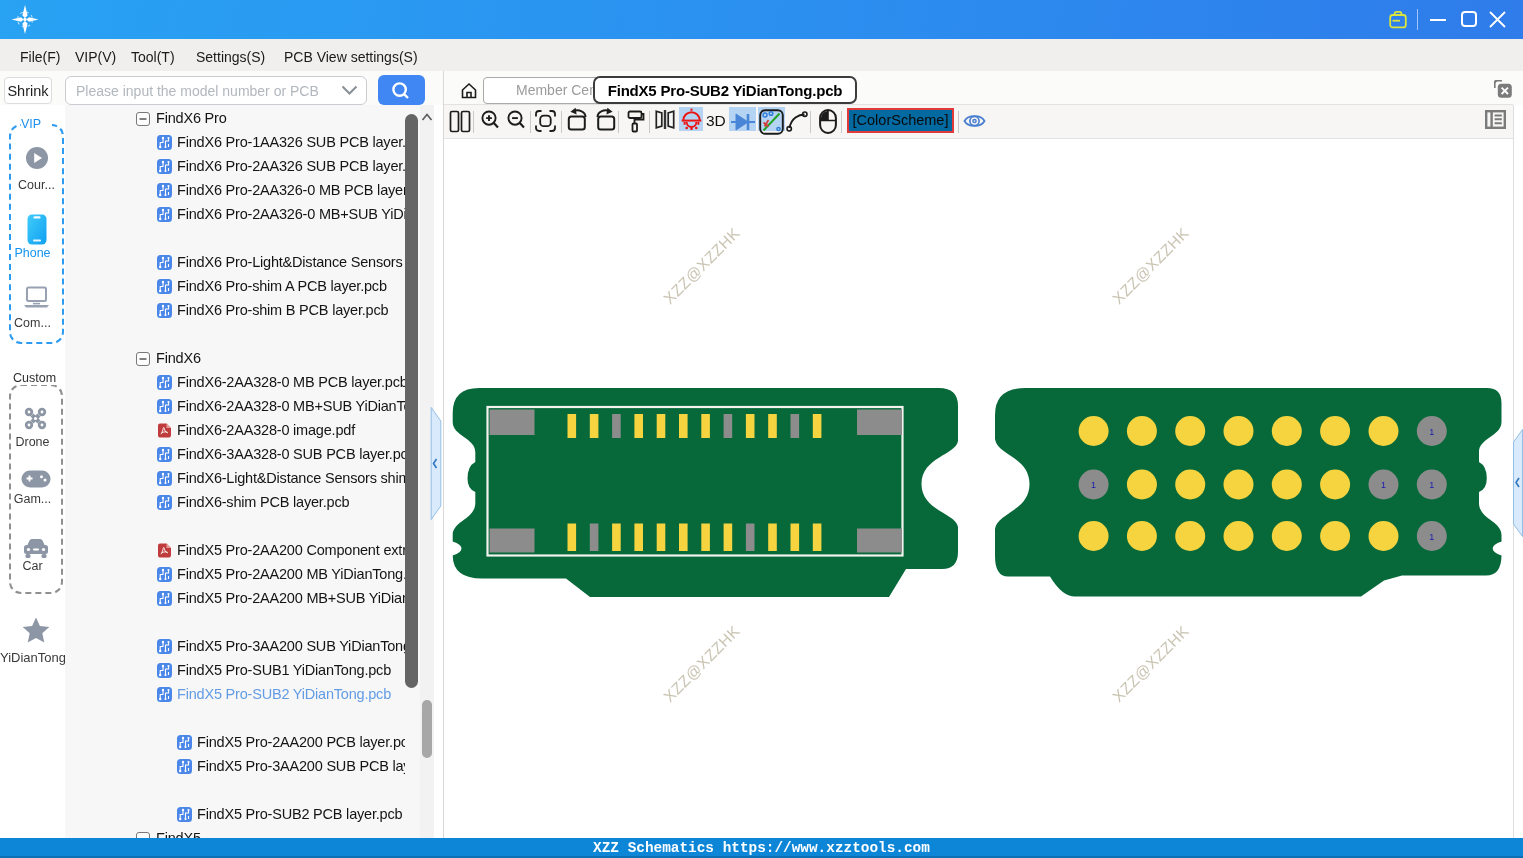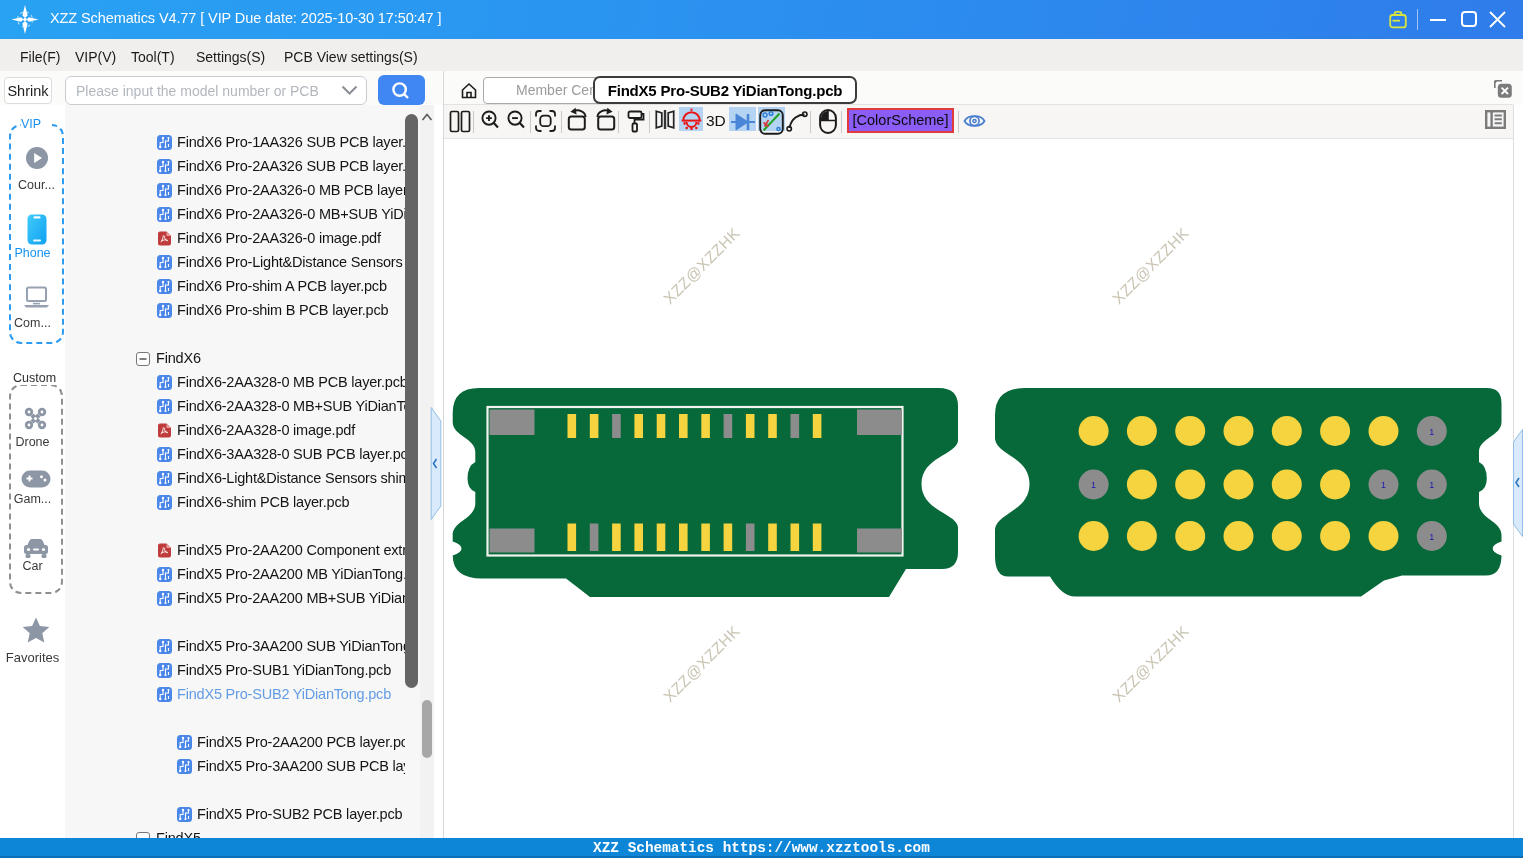--- a/index.html
+++ b/index.html
@@ -57,21 +57,20 @@
         <path d="M15 1 L17.6 11.4 L15 14 L12.4 11.4 Z"></path>
 <path d="M15 30 L12.4 19.6 L15 17 L17.6 19.6 Z"></path>
 <path d="M1.5 15.5 L11 13.2 L13.6 15.5 L11 17.8 Z"></path>
 <path d="M28.5 15.5 L19 13.2 L16.4 15.5 L19 17.8 Z"></path>
 <circle cx="15" cy="15.5" r="1.7"></circle>
       </g>
 <g stroke="#cfe7fb" stroke-width="1.1" fill="none" stroke-dasharray="3 3" opacity="0.85">
 <circle cx="15" cy="15.5" r="7.5"></circle>
       </g>
     </svg>
-    <div class="abs" id="title-text">XZZ Schematics V4.77 [ VIP Due date: 2025-10-30 17:50:47 ]</div>
     <svg class="abs" style="left:1389px;top:10px" width="18" height="19" viewBox="0 0 18 19">
 <g fill="none" stroke="#d9e53c" stroke-width="1.8">
 <rect x="1.2" y="5" width="15.6" height="12.4" rx="2.5"></rect>
 <path d="M5.7 5 V3.4 a1.6 1.6 0 0 1 1.6 -1.6 h3.4 a1.6 1.6 0 0 1 1.6 1.6 V5"></path>
 <path d="M3.5 10.7 H11"></path>
       </g>
     </svg>
     <div class="abs" style="left:1417px;top:9px;width:1px;height:21px;background:rgba(255,255,255,0.55)"></div>
     <div class="abs" style="left:1430px;top:19px;width:16px;height:2px;background:#fff"></div>
     <div class="abs" style="left:1461px;top:11px;width:16px;height:16px;border:2px solid #fff;border-radius:4px"></div>
@@ -212,21 +211,21 @@
 <path d="M3.5 17 C5 7 13 3.5 18.5 3.5" stroke="#1c1c1c" stroke-width="1.9" fill="none"></path>
 <circle cx="3.2" cy="17.8" r="2.2" fill="none" stroke="#1c1c1c" stroke-width="1.6"></circle>
 <circle cx="18.8" cy="3.2" r="2.2" fill="none" stroke="#1c1c1c" stroke-width="1.6"></circle>
     </svg>
     <svg class="abs" style="left:819px;top:109px" width="18" height="25" viewBox="0 0 18 25">
 <rect x="1.1" y="1.1" width="15.8" height="22.8" rx="7.9" fill="none" stroke="#1c1c1c" stroke-width="2"></rect>
 <path d="M9 2 a7 7 0 0 0 -7 7 v2.5 h7 Z" fill="#1c1c1c"></path>
 <path d="M9 2 V11.5 M2 11.5 H16" stroke="#1c1c1c" stroke-width="1.6" fill="none"></path>
     </svg>
     <div class="abs" style="left:847px;top:108px;width:107px;height:25px;border:2px solid #e03a3a;
- font-size:14.5px;color:#0a0a0a;text-align:center;line-height:21px;background:#8b5cf6;white-space:nowrap">[ColorScheme]</div>
+ font-size:14.5px;color:#0a0a0a;text-align:center;line-height:21px;background:#0369a1;white-space:nowrap">[ColorScheme]</div>
     <svg class="abs" style="left:963px;top:111px" width="23" height="20" viewBox="0 0 23 20">
 <g fill="none" stroke="#4a7fd0">
 <path d="M1.5 10 C5 3.5 18 3.5 21.5 10 C18 16.5 5 16.5 1.5 10 Z" stroke-width="1.8"></path>
 <circle cx="11.5" cy="10" r="4.6" stroke-width="1.7"></circle>
 <circle cx="11.5" cy="10" r="1.6" stroke-width="1.5"></circle>
       </g>
     </svg>
     <svg class="abs" style="left:1485px;top:110px" width="21" height="19" viewBox="0 0 21 19">
 <rect x="1.2" y="1.2" width="18.6" height="16.6" fill="none" stroke="#7b7b7b" stroke-width="2.4"></rect>
 <path d="M6.6 1.5 V17.5" stroke="#7b7b7b" stroke-width="2.4"></path>
@@ -294,22 +293,26 @@
         <rect x="18.5" y="16" width="5" height="4" rx="1.5"></rect>
       </g>
 <circle cx="5.5" cy="11.5" r="1.6" fill="#fff"></circle>
       <circle cx="20.5" cy="11.5" r="1.6" fill="#fff"></circle>
 <rect x="10" y="10.5" width="6" height="2" rx="1" fill="#fff"></rect>
     </svg>
     <div class="stext" style="left:0px;top:559px">Car</div>
     <svg class="sicon" style="left:22px;top:617px" width="28" height="27" viewBox="0 0 28 27">
 <path d="M14 0.5 L17.9 9 L27.3 10 L20.3 16.3 L22.3 25.5 L14 20.9 L5.7 25.5 L7.7 16.3 L0.7 10 L10.1 9 Z" fill="#8d96a5"></path>
     </svg>
-    <div class="stext" style="left:0px;top:650px;font-size:13px">Favorites</div>
+    <div class="stext" style="left:0px;top:650px;font-size:13px">YiDianTong</div>
     <div class="abs" id="tree">
+      <div class="trow" style="top:5px;left:71px"><svg width="14" height="14" viewBox="0 0 14 14" style="margin-right:6px">
+          <rect x="0.5" y="0.5" width="13" height="13" rx="2.5" fill="#fdfdfd" stroke="#787878"></rect>
+          <path d="M3.5 7 H10.5" stroke="#3c3c3c" stroke-width="1.3"></path>
+        </svg>FindX6 Pro</div>
       <div class="trow" style="top:29px;left:92px"><svg width="15" height="15" viewBox="0 0 15 15" style="margin-right:5px">
           <rect width="15" height="15" rx="3.5" fill="#4a87e8"></rect>
           <g stroke="#fff" stroke-width="1.1" fill="none">
             <path d="M3.2 12 V7.5 H6 V3"></path>
             <path d="M8.5 12 V6 H11.5 V3"></path>
             <path d="M11.5 9 V12"></path>
           </g>
           <g fill="#fff">
             <circle cx="3.2" cy="12" r="1.2"></circle>
             <circle cx="6" cy="3" r="1.2"></circle>
@@ -352,25 +355,20 @@
             <path d="M8.5 12 V6 H11.5 V3"></path>
             <path d="M11.5 9 V12"></path>
           </g>
           <g fill="#fff">
             <circle cx="3.2" cy="12" r="1.2"></circle>
             <circle cx="6" cy="3" r="1.2"></circle>
             <circle cx="8.5" cy="12" r="1.1"></circle>
             <circle cx="11.5" cy="3" r="1.1"></circle>
           </g>
         </svg>FindX6 Pro-2AA326-0 MB+SUB YiDianTong.pcb</div>
-      <div class="trow" style="top:125px;left:92px"><svg width="15" height="15" viewBox="0 0 15 15" style="margin-right:5px">
-          <path d="M1 2.5 A2 2 0 0 1 3 0.5 H9.5 L14 5 V12.5 A2 2 0 0 1 12 14.5 H3 A2 2 0 0 1 1 12.5 Z" fill="#c03c3c"></path>
-          <path d="M9.5 0.5 L14 5 H9.5 Z" fill="#e89a9a"></path>
-          <path d="M4 11.2 C5.2 9 6 7 6.2 5.2 C6.3 4.4 7.3 4.4 7.3 5.3 C7.3 7.2 8.6 9.4 10.8 9.9 M4.6 9.8 C6.8 8.8 9 8.6 10.5 9.3" stroke="#fff" stroke-width="0.9" fill="none"></path>
-        </svg>FindX6 Pro-2AA326-0 image.pdf</div>
       <div class="trow" style="top:149px;left:92px"><svg width="15" height="15" viewBox="0 0 15 15" style="margin-right:5px">
           <rect width="15" height="15" rx="3.5" fill="#4a87e8"></rect>
           <g stroke="#fff" stroke-width="1.1" fill="none">
             <path d="M3.2 12 V7.5 H6 V3"></path>
             <path d="M8.5 12 V6 H11.5 V3"></path>
             <path d="M11.5 9 V12"></path>
           </g>
           <g fill="#fff">
             <circle cx="3.2" cy="12" r="1.2"></circle>
             <circle cx="6" cy="3" r="1.2"></circle>

